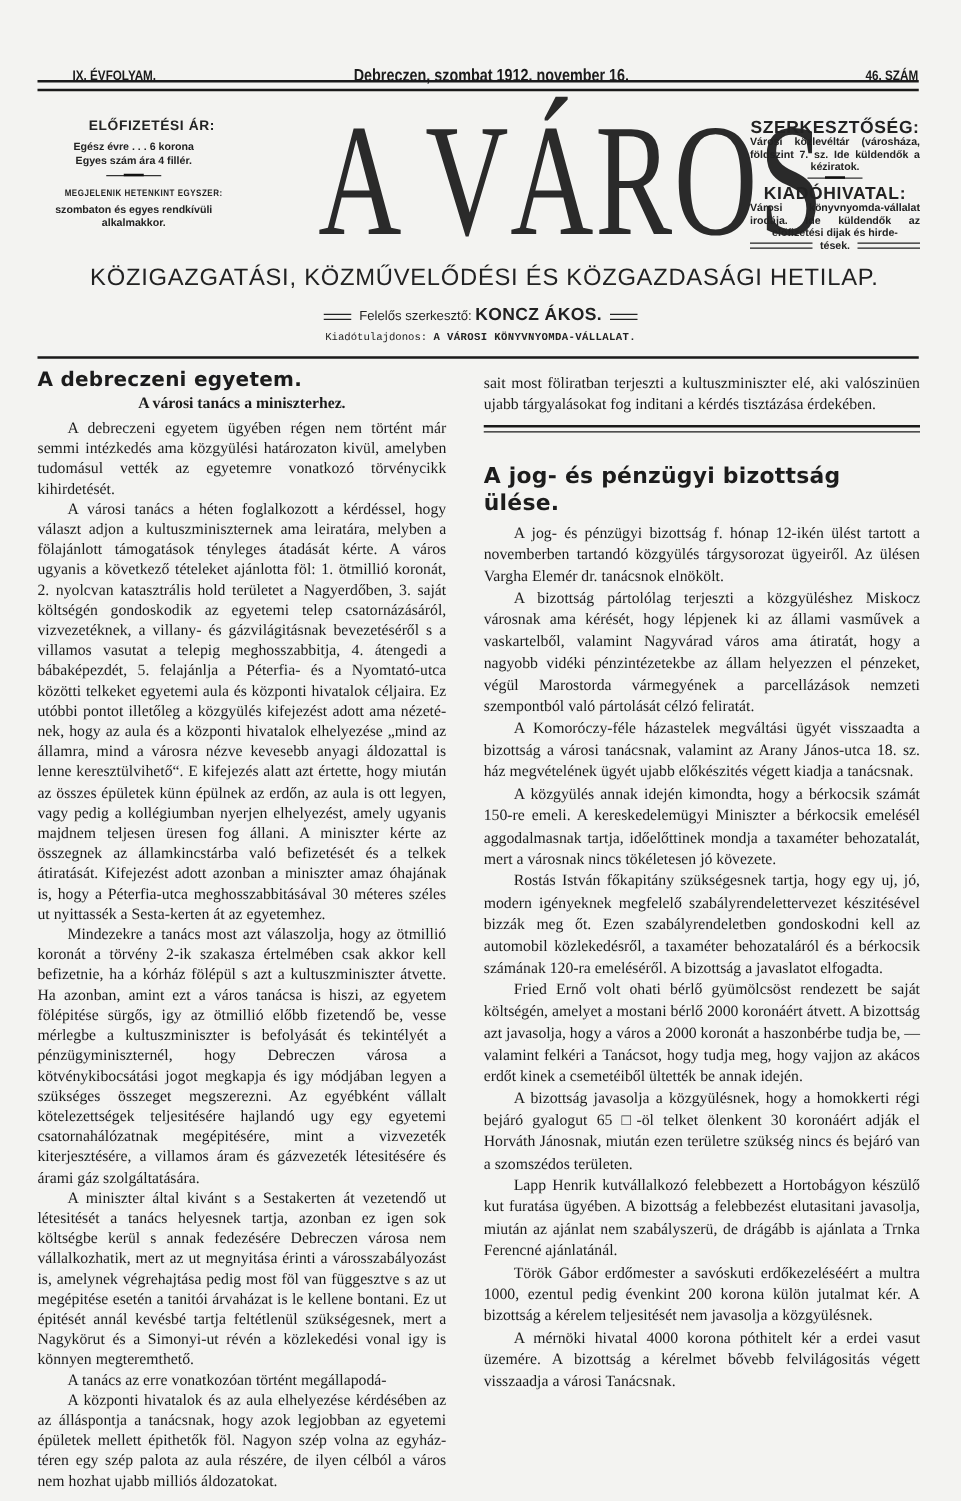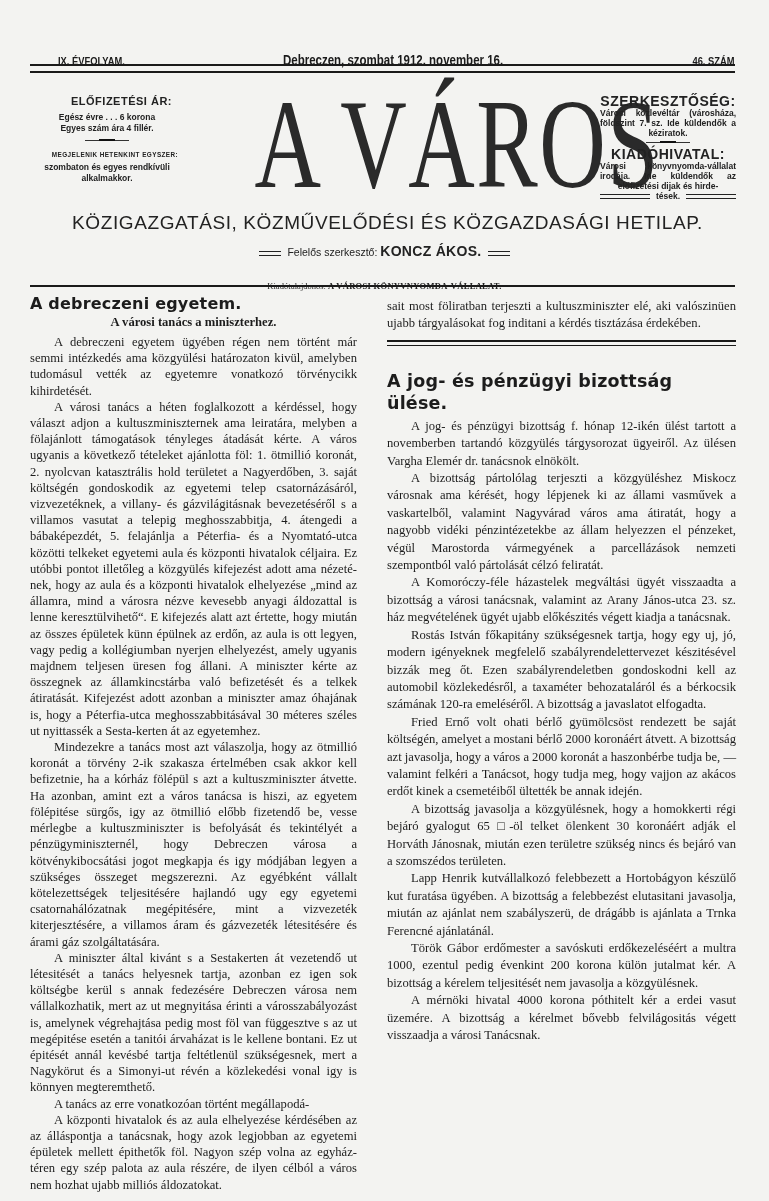--- a/index.html
+++ b/index.html
@@ -61,21 +61,21 @@
     font-size: 19px; letter-spacing: 0.6px; color: #222;
   }
   .editor {
     position: absolute; left: 0; right: 0; top: 243px; text-align: center;
     font-family: "Liberation Sans", "DejaVu Sans", sans-serif; font-size: 10.5px; color: #222;
   }
   .editor .eq { display:inline-block; width:22px; height:3px; border-top:1.5px solid #222; border-bottom:1.5px solid #222; vertical-align: middle; margin: 0 4px; }
   .editor .name { font-size: 14px; font-weight: bold; letter-spacing: 0.3px; }
   .owner {
     position: absolute; left: 0; right: 0; top: 265px; text-align: center;
-    font-family: Liberation Serif, serif; font-size: 8.5px; color: #222; margin-top: 16px;
+    font-family: Liberation Mono, monospace; font-size: 8.5px; color: #222;
   }
   .owner b { font-size: 8.5px; letter-spacing: 0.3px; }
   .header-rule {
     position: absolute; left: 30px; right: 34px; top: 285px; height: 0;
     border-top: 2px solid #1a1a1a;
   }
 
   .col {
     position: absolute; top: 294px;
     font-size: 12.6px; line-height: 16.2px; text-align: justify;
@@ -155,20 +155,21 @@
   <p>A tanács az erre vonatkozóan történt megállapodá-</p>
   <p>A központi hivatalok és az aula elhelyezése kérdésé­ben az az álláspontja a tanácsnak, hogy azok legjobban az egyetemi épületek mellett épithetők föl. Nagyon szép volna az egyház-téren egy szép palota az aula részére, de ilyen célból a város nem hozhat ujabb milliós áldo­zatokat.</p>
 </div>
 
 <div class="col right">
   <p class="noindent">sait most föliratban terjeszti a kultuszminiszter elé, aki valószinüen ujabb tárgyalásokat fog inditani a kérdés tisztázása érdekében.</p>
   <div class="art-rule"></div>
   <div class="art-title">A jog- és pénzügyi bizottság ülése.</div>
   <p>A jog- és pénzügyi bizottság f. hónap 12-ikén ülést tartott a novemberben tartandó közgyülés tárgysorozat ügyeiről. Az ülésen Vargha Elemér dr. tanácsnok elnökölt.</p>
   <p>A bizottság pártolólag terjeszti a közgyüléshez Miskocz városnak ama kérését, hogy lépjenek ki az állami vas­művek a vaskartelből, valamint Nagyvárad város ama átiratát, hogy a nagyobb vidéki pénzintézetekbe az állam helyezzen el pénzeket, végül Marostorda vármegyének a parcellázások nemzeti szempontból való pártolását célzó feliratát.</p>
-  <p>A Komoróczy-féle házastelek megváltási ügyét vissza­adta a bizottság a városi tanácsnak, valamint az Arany János-utca 23. sz. ház megvételének ügyét ujabb előkészi­tés végett kiadja a tanácsnak.</p>
+  <p>A Komoróczy-féle házastelek megváltási ügyét vissza­adta a bizottság a városi tanácsnak, valamint az Arany János-utca 18. sz. ház megvételének ügyét ujabb előkészi­tés végett kiadja a tanácsnak.</p>
+  <p>A közgyülés annak idején kimondta, hogy a bér­kocsik számát 150-re emeli. A kereskedelemügyi Miniszter a bérkocsik emelésél aggodalmasnak tartja, időelőttinek mondja a taxaméter behozatalát, mert a városnak nincs tökéletesen jó kövezete.</p>
   <p>Rostás István főkapitány szükségesnek tartja, hogy egy uj, jó, modern igényeknek megfelelő szabályrendelet­tervezet készitésével bizzák meg őt. Ezen szabályrendelet­ben gondoskodni kell az automobil közlekedésről, a taxa­méter behozataláról és a bérkocsik számának 120-ra emeléséről. A bizottság a javaslatot elfogadta.</p>
   <p>Fried Ernő volt ohati bérlő gyümölcsöst rendezett be saját költségén, amelyet a mostani bérlő 2000 koronáért átvett. A bizottság azt javasolja, hogy a város a 2000 koronát a haszonbérbe tudja be, — valamint felkéri a Tanácsot, hogy tudja meg, hogy vajjon az akácos erdőt kinek a csemetéiből ültették be annak idején.</p>
   <p>A bizottság javasolja a közgyülésnek, hogy a homok­kerti régi bejáró gyalogut 65 □-öl telket ölenkent 30 ko­ronáért adják el Horváth Jánosnak, miután ezen területre szükség nincs és bejáró van a szomszédos területen.</p>
   <p>Lapp Henrik kutvállalkozó felebbezett a Hortobágyon készülő kut furatása ügyében. A bizottság a felebbezést elutasitani javasolja, miután az ajánlat nem szabályszerü, de drágább is ajánlata a Trnka Ferencné ajánlatánál.</p>
   <p>Török Gábor erdőmester a savóskuti erdőkezeléséért a multra 1000, ezentul pedig évenkint 200 korona külön jutalmat kér. A bizottság a kérelem teljesitését nem java­solja a közgyülésnek.</p>
   <p>A mérnöki hivatal 4000 korona póthitelt kér a erdei vasut üzemére. A bizottság a kérelmet bővebb felvilágo­sitás végett visszaadja a városi Tanácsnak.</p>
 </div>
 
 </body></html>

